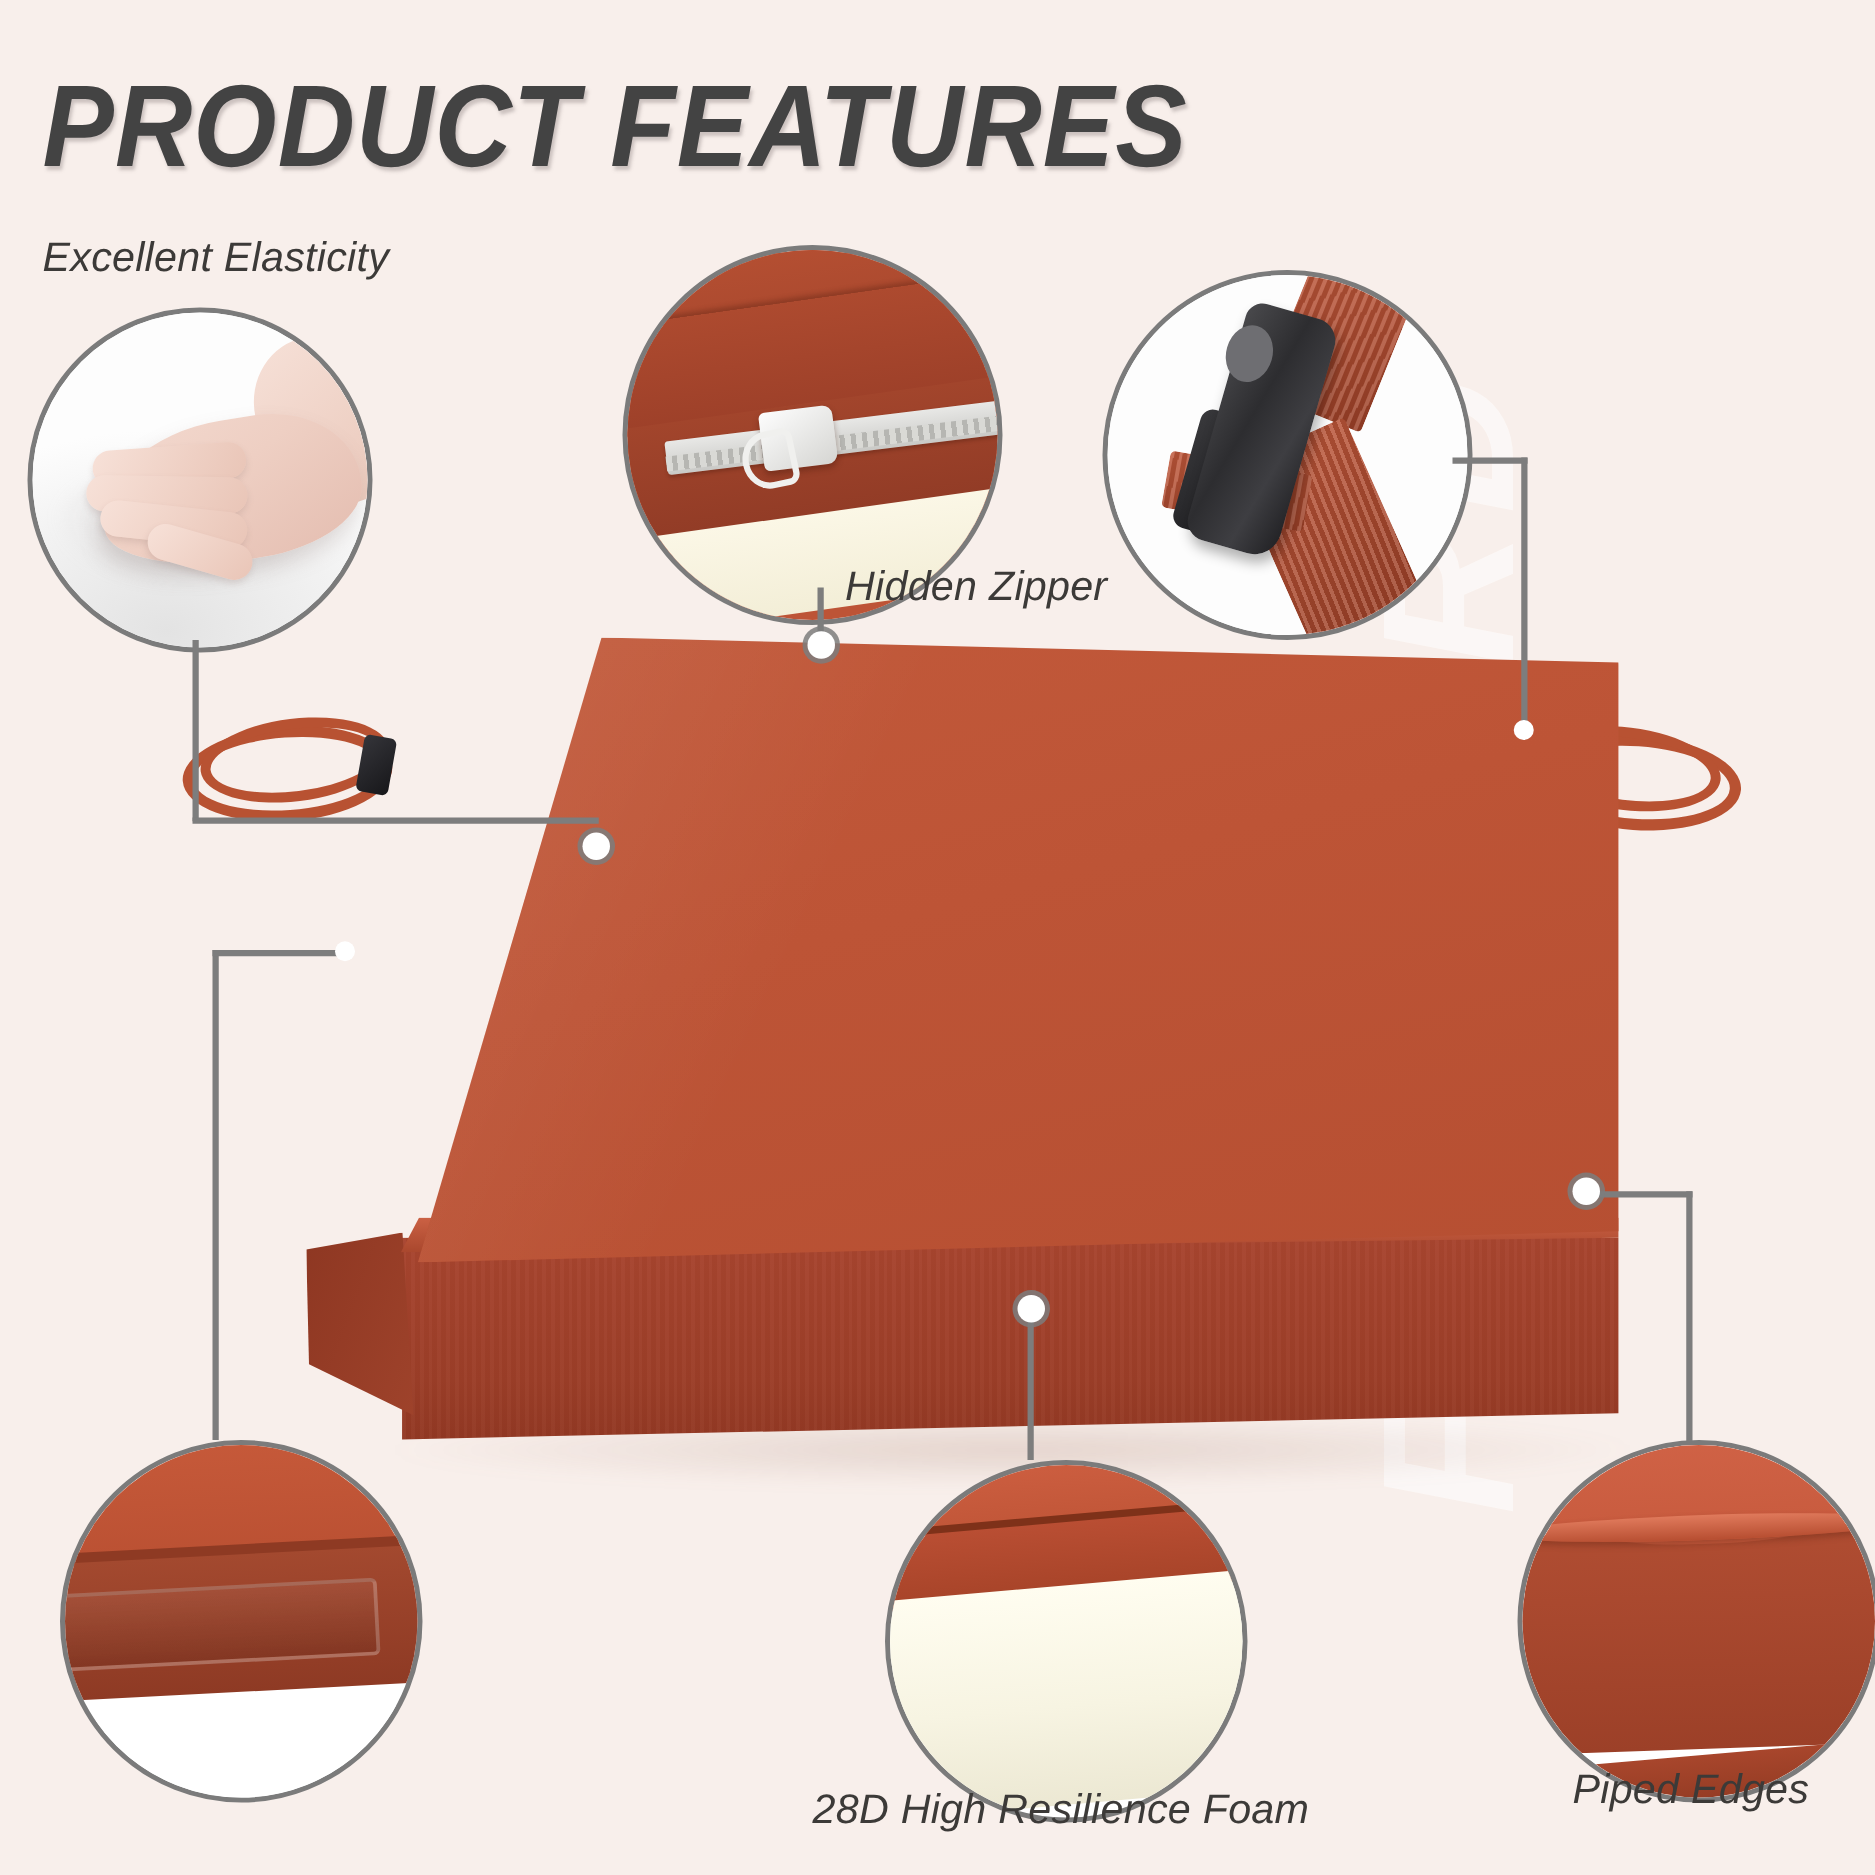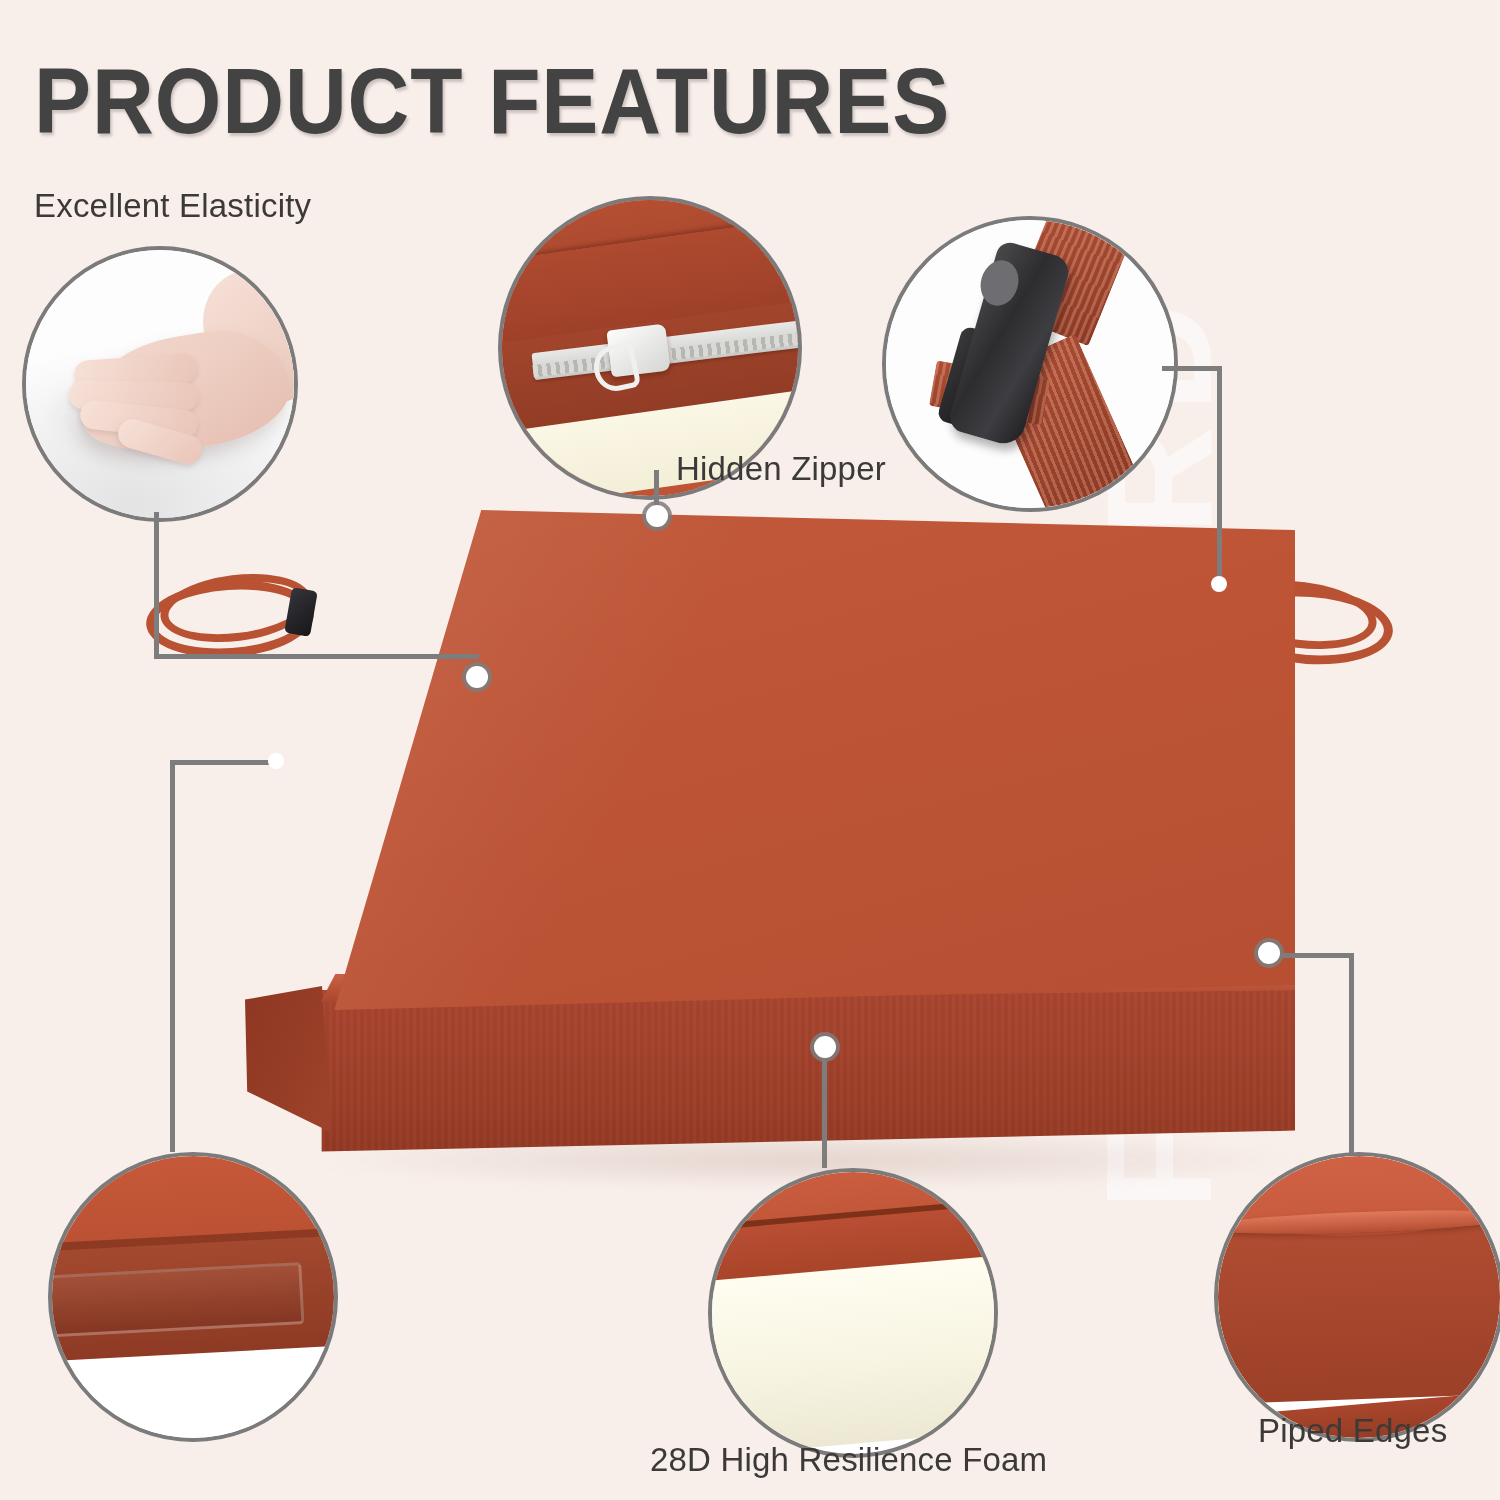--- a/index.html
+++ b/index.html
@@ -3,21 +3,21 @@
 <meta charset="utf-8">
 <style>
   html,body{margin:0;padding:0;}
   body{
     width:1500px;height:1500px;
     background:#f8efeb;
     font-family:"Liberation Sans", sans-serif;
     overflow:hidden;
     position:relative;
   }
-  #stage{position:absolute;inset:0;}
+  #stage{position:absolute;inset:0;font-style:italic;}
 
   
   .watermark{
     position:absolute;
     right:-120px; top:50%;
     transform:translateY(-50%) rotate(-90deg);
     transform-origin:center center;
     font-size:150px;
     font-weight:700;
     letter-spacing:14px;
@@ -352,21 +352,21 @@
   <div class="dot plain" style="left:268px;top:753px;"></div>
 
   <div class="bubble" style="left:708px;top:1168px;width:282px;height:282px;">
     <div class="inner">
       <div class="fm-top"></div>
       <div class="fm-seam"></div>
       <div class="fm-band"></div>
       <div class="fm-foam"></div>
     </div>
   </div>
-  <div class="label" style="left:650px;top:1428px;margin-top:13px;">28D High Resilience Foam</div>
+  <div class="label" style="left:650px;top:1428px;">28D High Resilience Foam</div>
   <div class="conn v" style="left:822px;top:1048px;height:120px;"></div>
   <div class="dot" style="left:814px;top:1036px;"></div>
 
   <div class="bubble" style="left:1214px;top:1152px;width:282px;height:282px;">
     <div class="inner">
       <div class="pe-bg"></div>
       <div class="pe-face"></div>
       <div class="pe-top"></div>
       <div class="pe-pipe"></div>
       <div class="pe-bottom"></div>

